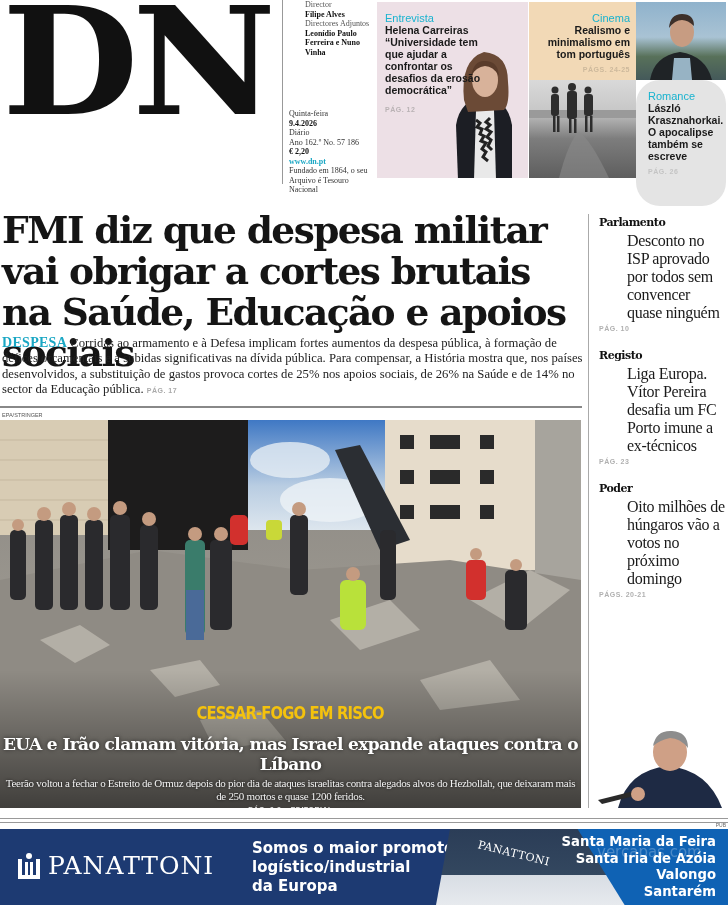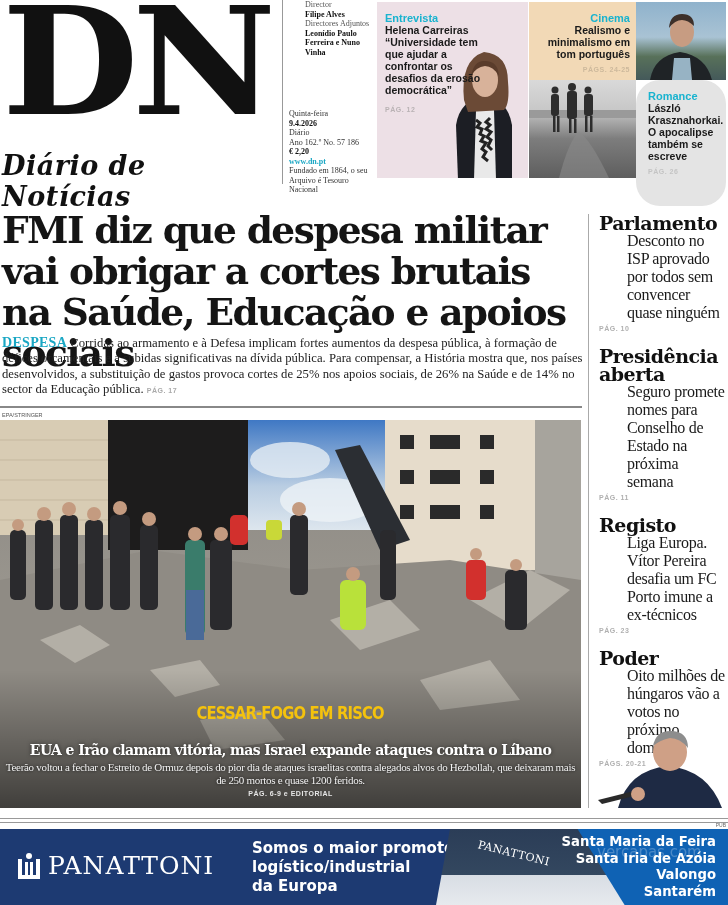--- a/index.html
+++ b/index.html
@@ -14,47 +14,47 @@
   .staff-col { position: absolute; left: 282px; top: 0; width: 92px; height: 184px; border-left: 1px solid #999; padding-left: 22px; font-family: "Liberation Serif", serif; font-size: 8px; line-height: 9.5px; color: #333; }
   .staff-col .lbl { color: #555; }
   .staff-col .name { font-weight: bold; color: #111; }
   .staff-col .date-block { position: absolute; top: 109px; left: 6px; }
   .staff-col .url { color: #1aa7c4; font-weight: bold; }
 
   
   .promo-interview { position: absolute; left: 377px; top: 2px; width: 151px; height: 176px; background: #ede0e6; overflow: hidden; }
   .promo-interview .person { position: absolute; right: -2px; top: 28px; width: 92px; height: 150px; }
   .promo-interview .text { position: absolute; left: 8px; top: 10px; width: 100px; font-family: "Liberation Sans", sans-serif; font-weight: bold; font-size: 10.5px; line-height: 12px; color: #1a1a1a; }
-  .kicker { color: #19b3cf; font-family: "Liberation Sans", sans-serif; font-weight: bold; font-size: 11px; }
+  .kicker { color: #19b3cf; font-family: "Liberation Sans", sans-serif; font-weight: normal; font-size: 11px; }
   .pg { color: #b9b2b4; font-family: "Liberation Sans", sans-serif; font-weight: bold; font-size: 7px; letter-spacing: 0.5px; }
 
   .promo-cinema { position: absolute; left: 529px; top: 2px; width: 107px; height: 78px; background: #f2d9b6; text-align: right; padding: 10px 6px 0 0; font-family: "Liberation Sans", sans-serif; font-weight: bold; font-size: 10.5px; line-height: 12px; }
   .promo-cinema-photo { position: absolute; left: 636px; top: 2px; width: 90px; height: 78px; background: linear-gradient(180deg, #8fb2cc 0%, #a9c3d4 45%, #58715a 70%, #44595a 100%); overflow: hidden; }
   .promo-romance-photo { position: absolute; left: 529px; top: 80px; width: 107px; height: 98px; background: linear-gradient(180deg, #d9d9d9 0%, #c8c8c8 30%, #7d7d7d 60%, #5e5e5e 100%); overflow: hidden; }
   .promo-romance { position: absolute; left: 636px; top: 80px; width: 90px; height: 126px; background: #e4e4e4; padding: 10px 4px 0 12px; font-family: "Liberation Sans", sans-serif; font-weight: bold; font-size: 10.5px; line-height: 12px; border-radius: 24px; }
 
   
   .headline { position: absolute; left: 2px; top: 210px; width: 580px; font-family: "DejaVu Serif", serif; font-weight: bold; font-size: 37.5px; line-height: 41px; letter-spacing: -1.6px; color: #151515; }
   .lead { position: absolute; left: 2px; top: 335px; width: 584px; font-family: "Liberation Serif", serif; font-size: 12.7px; line-height: 15.3px; color: #222; }
   .lead .kick { color: #1aa7c4; font-weight: bold; font-size: 14px; letter-spacing: 0.3px; }
   .hr-main { position: absolute; left: 0; top: 406px; width: 582px; height: 2px; background: #888; }
   .credit { position: absolute; left: 2px; top: 412px; font-family: "Liberation Sans", sans-serif; font-size: 5.5px; color: #555; }
 
   
   .photo { position: absolute; left: 0; top: 420px; width: 581px; height: 388px; overflow: hidden; background: #a21caf; }
   .photo-caption { position: absolute; left: 0; top: 282px; width: 581px; text-align: center; }
   .photo-caption .kick-yellow { font-family: "DejaVu Sans", sans-serif; font-weight: bold; font-size: 18px; color: #f4c20d; letter-spacing: -1px; transform: scaleX(0.82); display: inline-block; }
-  .photo-caption .title { font-family: "DejaVu Serif", serif; font-weight: bold; font-size: 14px; color: #fff; letter-spacing: -0.6px; margin-top: 19px; text-shadow: 0 0 4px rgba(0,0,0,0.6); }
+  .photo-caption .title { font-family: "DejaVu Serif", serif; font-weight: bold; font-size: 17px; color: #fff; letter-spacing: -0.6px; margin-top: 11px; text-shadow: 0 0 4px rgba(0,0,0,0.6); }
   .photo-caption .sub { font-family: "Liberation Serif", serif; font-size: 11px; line-height: 12.5px; color: #f2f2f2; margin-top: 3px; text-shadow: 0 0 3px rgba(0,0,0,0.8); letter-spacing: -0.3px; }
   .photo-caption .pgw { font-family: "Liberation Sans", sans-serif; font-weight: bold; font-size: 7px; color: #e6e6e6; margin-top: 4px; letter-spacing: 0.5px; }
 
   
   .sidebar { position: absolute; left: 588px; top: 214px; width: 140px; height: 594px; border-left: 1px solid #aaa; padding-left: 10px; }
   .side-item { margin-bottom: 15px; }
-  .side-item .sk { font-family: "DejaVu Serif", serif; font-weight: bold; font-size: 19px; line-height: 18px; color: #111; letter-spacing: -0.5px; }
+  .side-item .sk { font-family: "DejaVu Serif", serif; font-weight: bold; font-size: 11px; line-height: 18px; color: #111; letter-spacing: -0.5px; }
   .side-item .sb { font-family: "Liberation Serif", serif; font-size: 16px; line-height: 18px; color: #1a1a1a; letter-spacing: -0.3px; margin-left: 28px; }
   .side-item .pg { display: block; margin-top: 3px; color: #b0b0b0; }
   .side-photo { position: absolute; left: 598px; top: 728px; width: 128px; height: 80px; overflow: hidden; }
 
   
   .hr-ad { position: absolute; left: 0; top: 818px; width: 728px; height: 1px; background: #999; }
   .hr-ad2 { position: absolute; left: 0; top: 822px; width: 728px; height: 1px; background: #999; }
   .pub { position: absolute; right: 2px; top: 822px; font-family: "Liberation Sans", sans-serif; font-size: 5px; color: #666; }
   .ad { position: absolute; left: 0; top: 829px; width: 728px; height: 76px; background: #1d3a72; overflow: hidden; }
   .ad-logo { position: absolute; left: 18px; top: 22px; display: flex; align-items: center; gap: 8px; color: #fff; }
@@ -64,21 +64,20 @@
   .ad-right { position: absolute; left: 540px; top: 0; width: 188px; height: 76px; background: #0f62b4; clip-path: polygon(20% 0, 100% 0, 100% 100%, 45% 100%); }
   .ad-places { position: absolute; right: 12px; top: 5px; text-align: right; font-family: "DejaVu Sans", sans-serif; font-weight: bold; font-size: 13.2px; line-height: 16.5px; color: #fff; }
   .ad-bldg-label { position: absolute; left: 478px; top: 9px; font-family: "DejaVu Serif", serif; font-size: 11px; color: #fff; transform: rotate(14deg); transform-origin: left; letter-spacing: 0.5px; }
   .watermark { position: absolute; left: 597px; top: 14px; font-family: "DejaVu Sans", sans-serif; font-size: 15px; color: rgba(255,255,255,0.25); }
 </style>
 </head>
 <body>
 
 <div class="masthead-logo">
   <div class="logo-dn">DN</div>
-  <div class="logo-name">Diário de Notícias</div>
 </div>
 
 <div class="staff-col">
   <div class="lbl">Director</div>
   <div class="name">Filipe Alves</div>
   <div class="lbl">Directores Adjuntos</div>
   <div class="name">Leonídio Paulo Ferreira e Nuno Vinha</div>
   <div class="date-block">
     <div>Quinta-feira</div>
     <div class="name">9.4.2026</div>
@@ -253,25 +252,20 @@
   </div>
 </div>
 
 <aside class="sidebar">
   <div class="side-item">
     <div class="sk">Parlamento</div>
     <div class="sb">Desconto no ISP aprovado por todos sem convencer quase ninguém</div>
     <span class="pg">PÁG. 10</span>
   </div>
   <div class="side-item">
-    <div class="sk">Presidência aberta</div>
-    <div class="sb">Seguro promete nomes para Conselho de Estado na próxima semana</div>
-    <span class="pg">PÁG. 11</span>
-  </div>
-  <div class="side-item">
     <div class="sk">Registo</div>
     <div class="sb">Liga Europa. Vítor Pereira desafia um FC Porto imune a ex-técnicos</div>
     <span class="pg">PÁG. 23</span>
   </div>
   <div class="side-item">
     <div class="sk">Poder</div>
     <div class="sb">Oito milhões de húngaros vão a votos no próximo domingo</div>
     <span class="pg">PÁGS. 20-21</span>
   </div>
 </aside>

